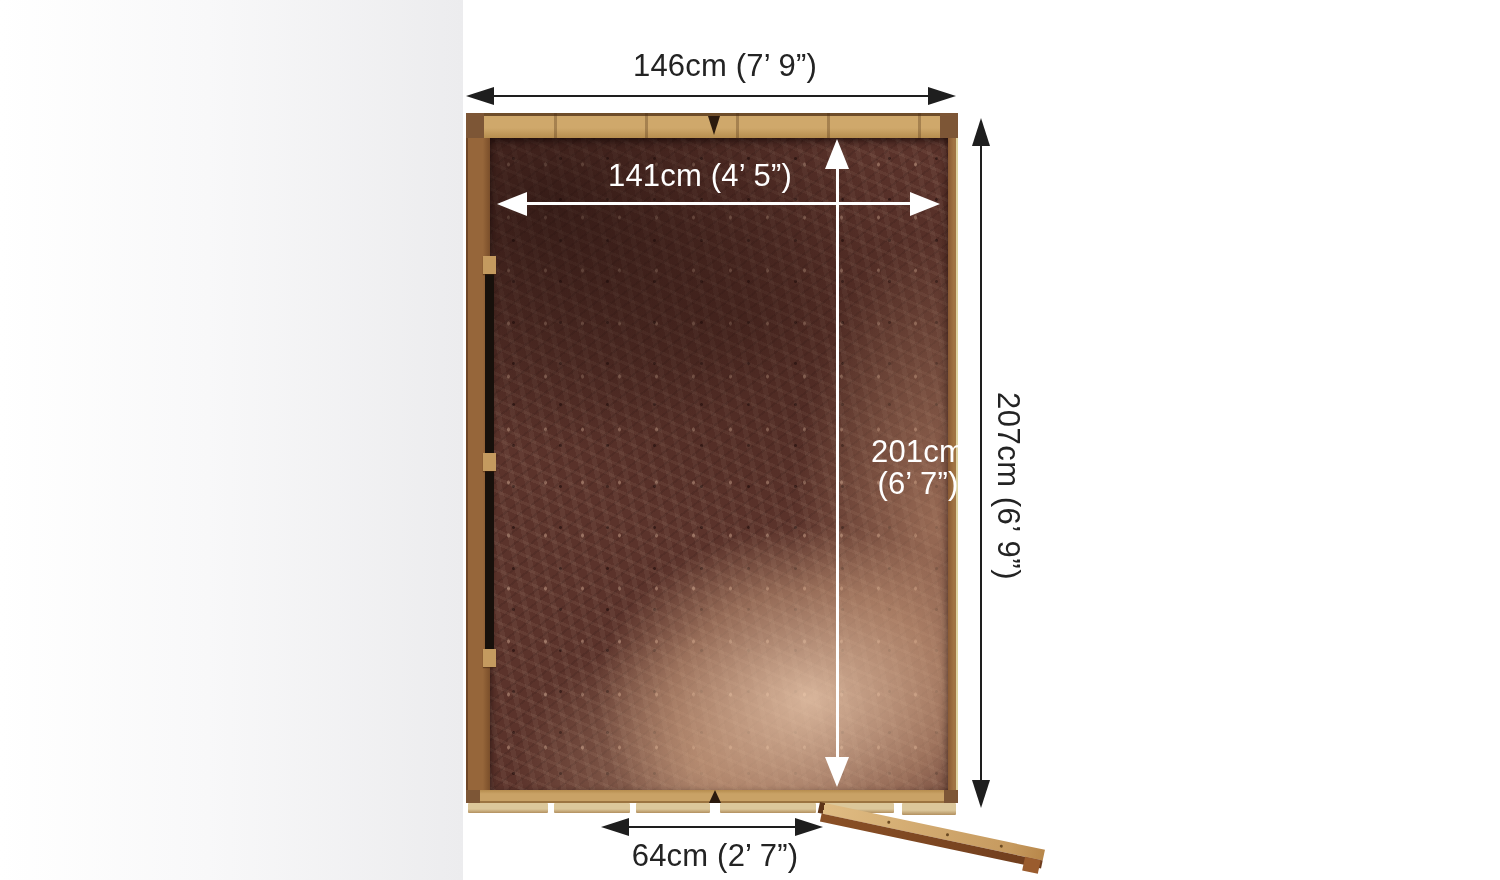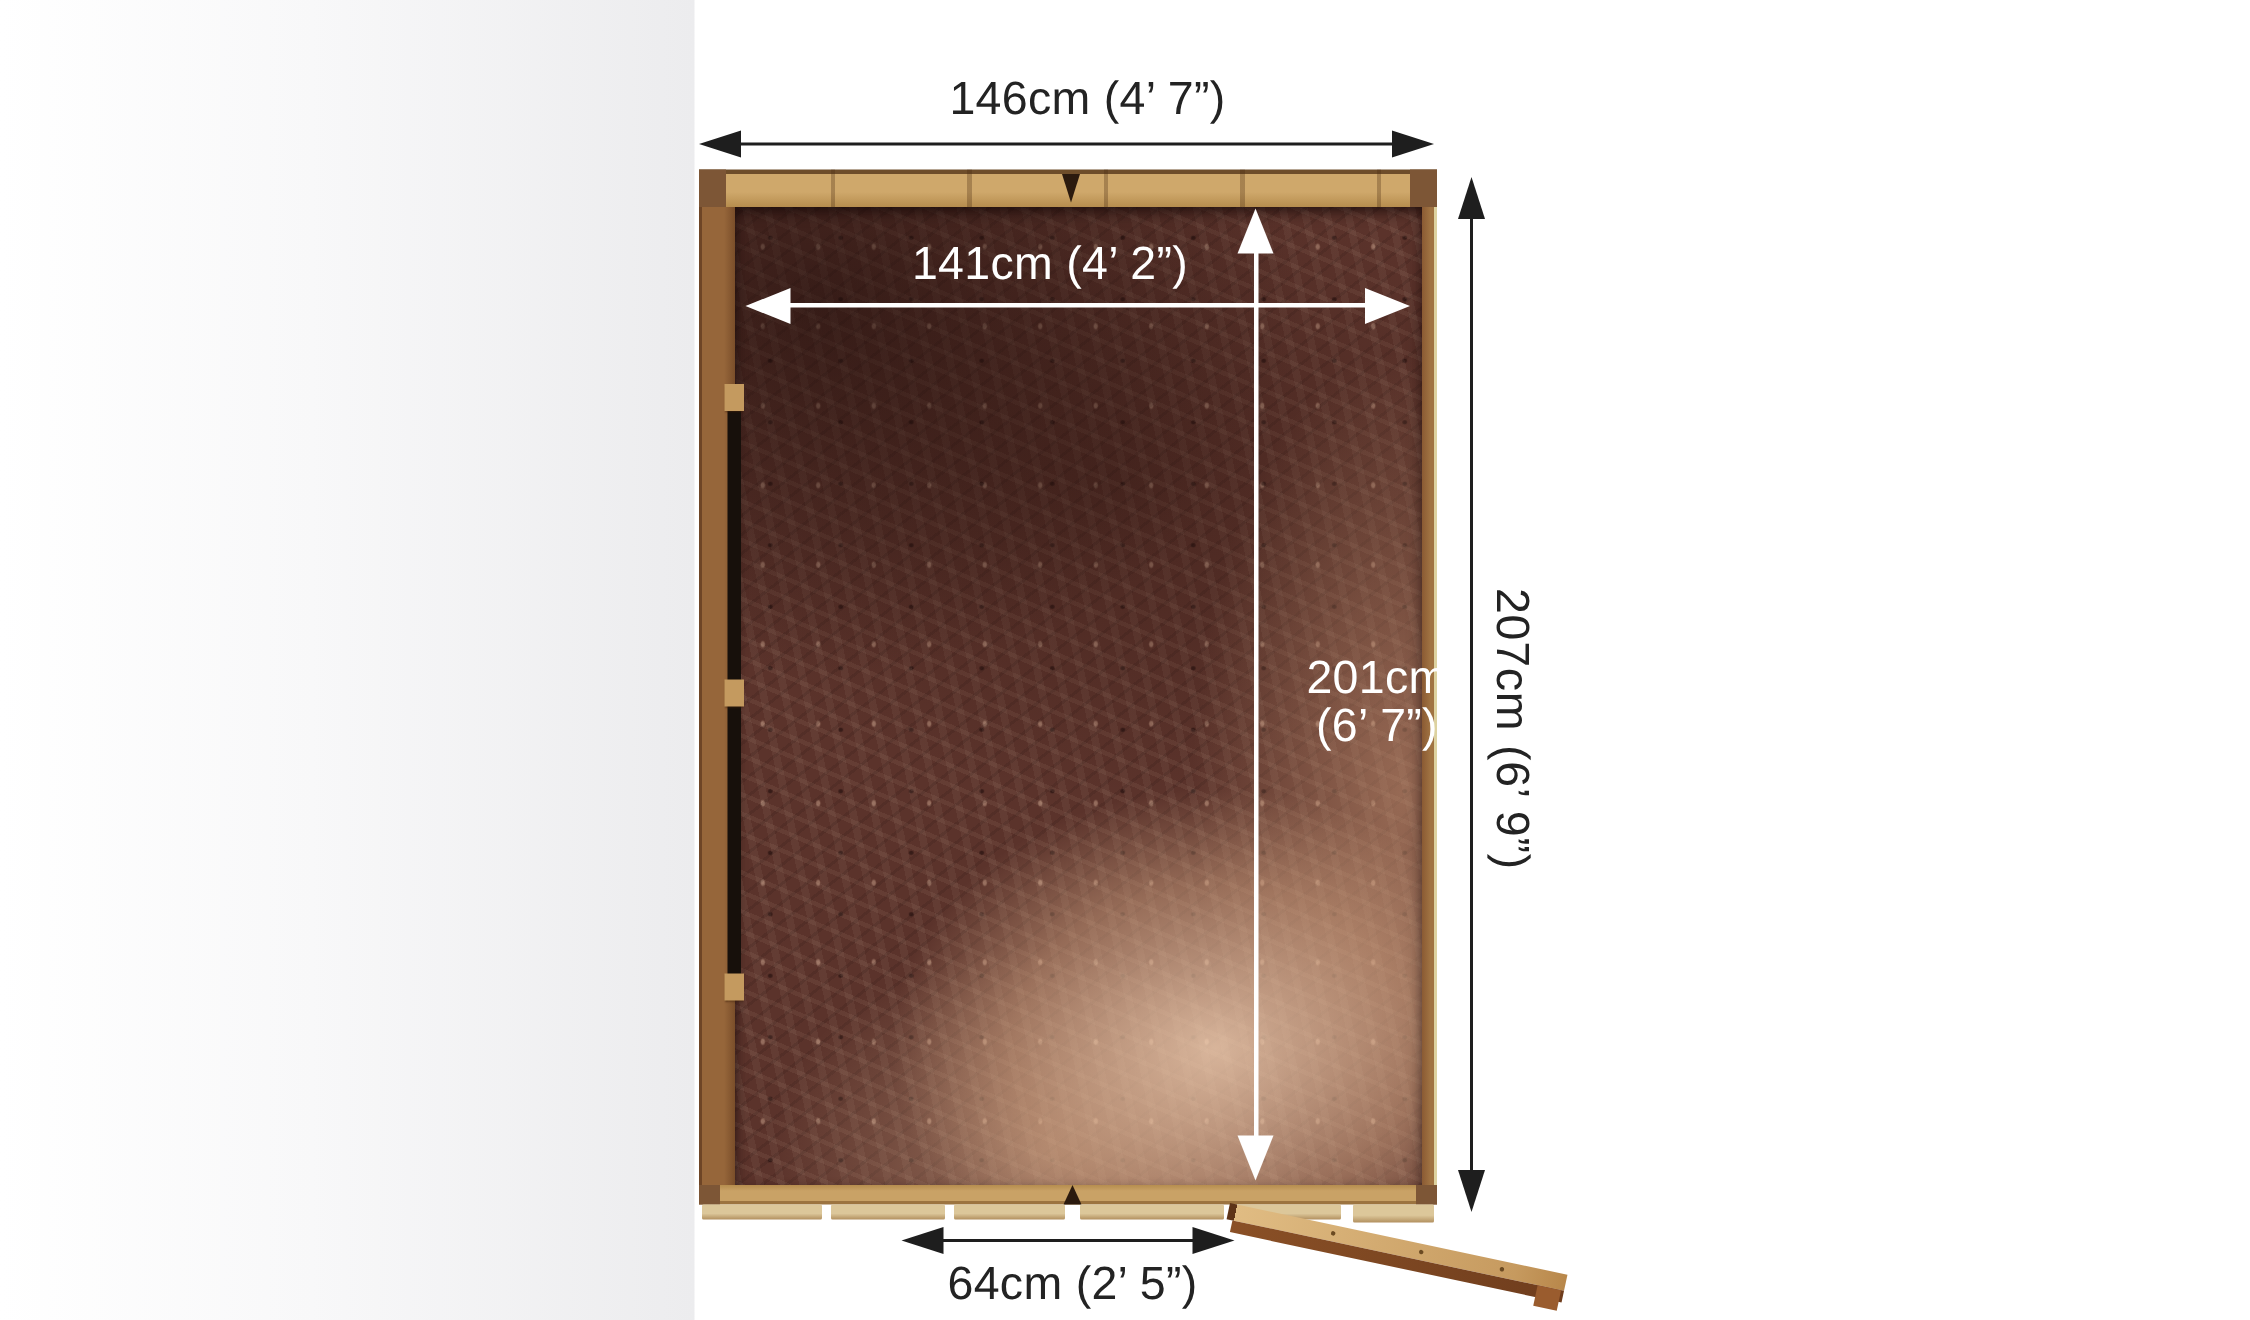--- a/index.html
+++ b/index.html
@@ -145,28 +145,28 @@
   <div class="plank">
     <div class="plank-top"></div>
     <div class="plank-side"></div>
     <div class="plank-foot"></div>
     <div class="nail" style="left:70px;"></div>
     <div class="nail" style="left:130px;"></div>
     <div class="nail" style="left:185px;"></div>
   </div>
 
   <div>
-    <div class="dim-label" style="left:470px;top:48px;width:510px;">146cm (4’ 7”)</div>
+    <div class="dim-label" style="left:470px;top:48px;width:510px;">146cm (7’ 9”)</div>
     <div class="dim-line-h" style="left:490px;top:95px;width:442px;"></div>
     <div class="ah ah-left" style="left:466px;top:87px;"></div>
     <div class="ah ah-right" style="left:928px;top:87px;"></div>
   </div>
 
   <div>
-    <div class="dim-label light" style="left:480px;top:158px;width:440px;">141cm (4’ 2”)</div>
+    <div class="dim-label light" style="left:480px;top:158px;width:440px;">141cm (4’ 5”)</div>
     <div class="dim-line-h light" style="left:524px;top:202px;width:388px;"></div>
     <div class="ah ah-left light" style="left:497px;top:192px;"></div>
     <div class="ah ah-right light" style="left:910px;top:192px;"></div>
   </div>
 
   <div>
     <div class="dim-line-v light" style="left:836px;top:165px;height:596px;"></div>
     <div class="ah ah-up light" style="left:825px;top:139px;"></div>
     <div class="ah ah-down light" style="left:825px;top:757px;"></div>
     <div class="dim-label light depth-inner-label" style="left:841px;top:436px;width:100px;line-height:32px;margin-left:27px;">
@@ -179,16 +179,16 @@
     <div class="dim-line-v" style="left:980px;top:144px;height:638px;"></div>
     <div class="ah ah-up" style="left:972px;top:118px;"></div>
     <div class="ah ah-down" style="left:972px;top:780px;"></div>
     <div class="vertical-text" style="left:990px;top:392px;">207cm (6’ 9”)</div>
   </div>
 
   <div>
     <div class="dim-line-h" style="left:625px;top:826px;width:174px;"></div>
     <div class="ah ah-left" style="left:601px;top:818px;"></div>
     <div class="ah ah-right" style="left:795px;top:818px;"></div>
-    <div class="dim-label" style="left:505px;top:838px;width:420px;">64cm (2’ 5”)</div>
+    <div class="dim-label" style="left:505px;top:838px;width:420px;">64cm (2’ 7”)</div>
   </div>
 
 </div>
 
 </body></html>

